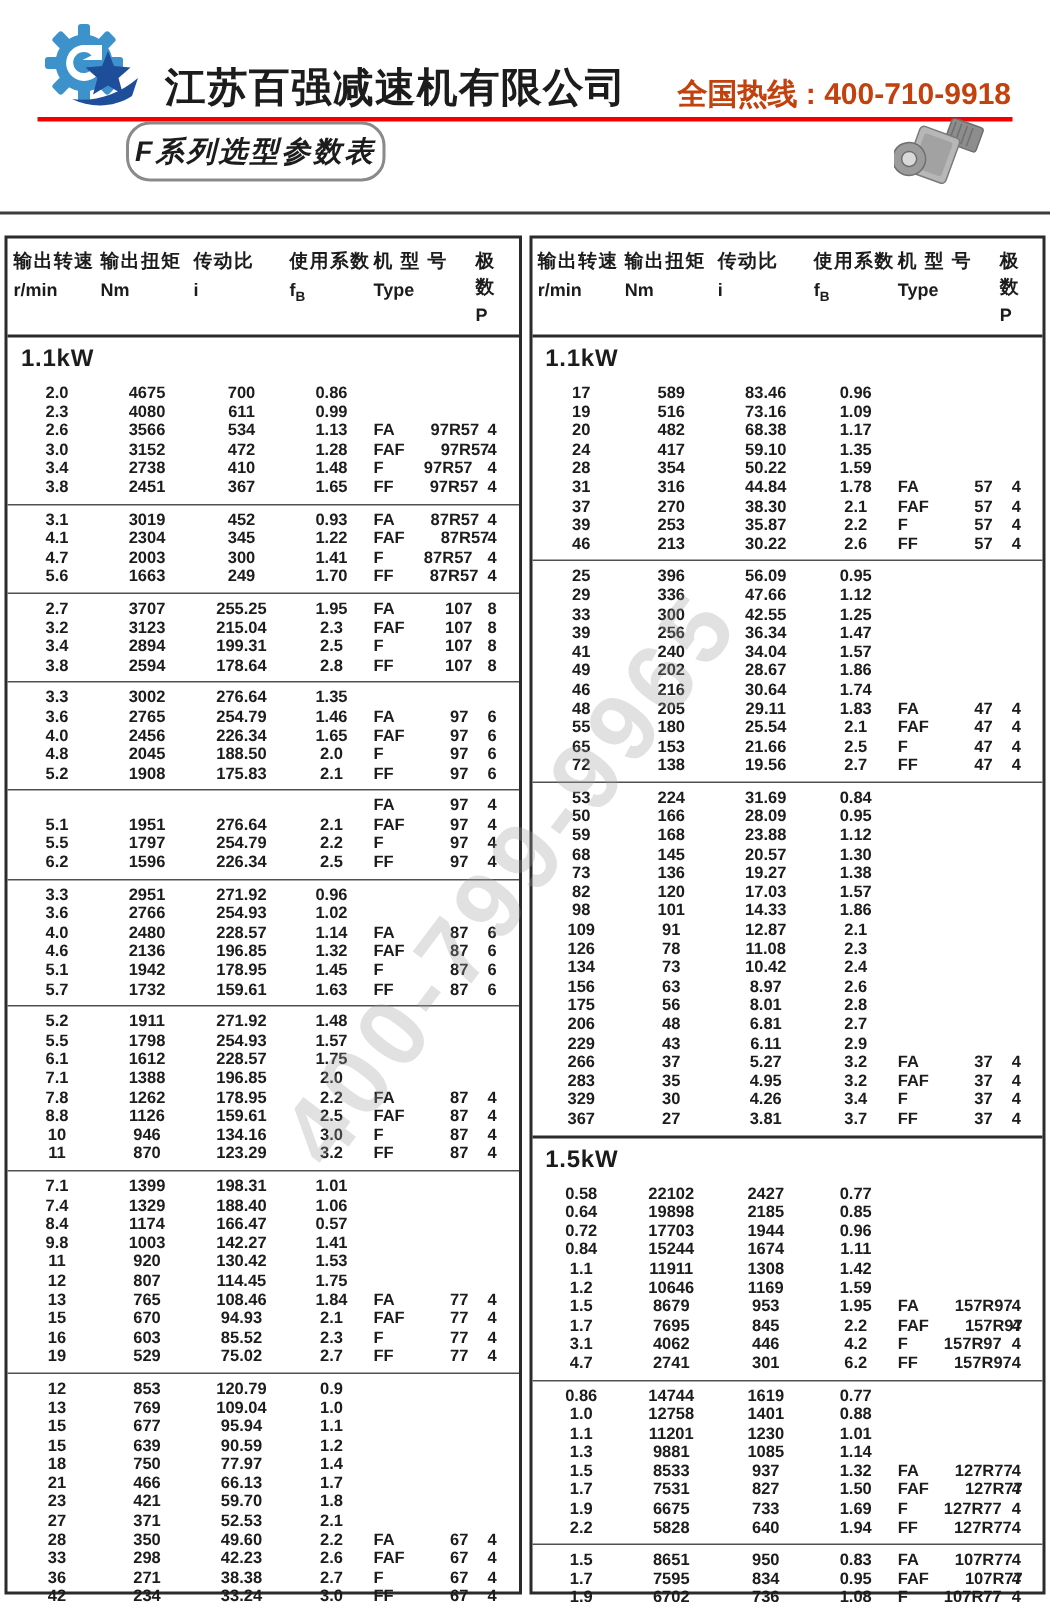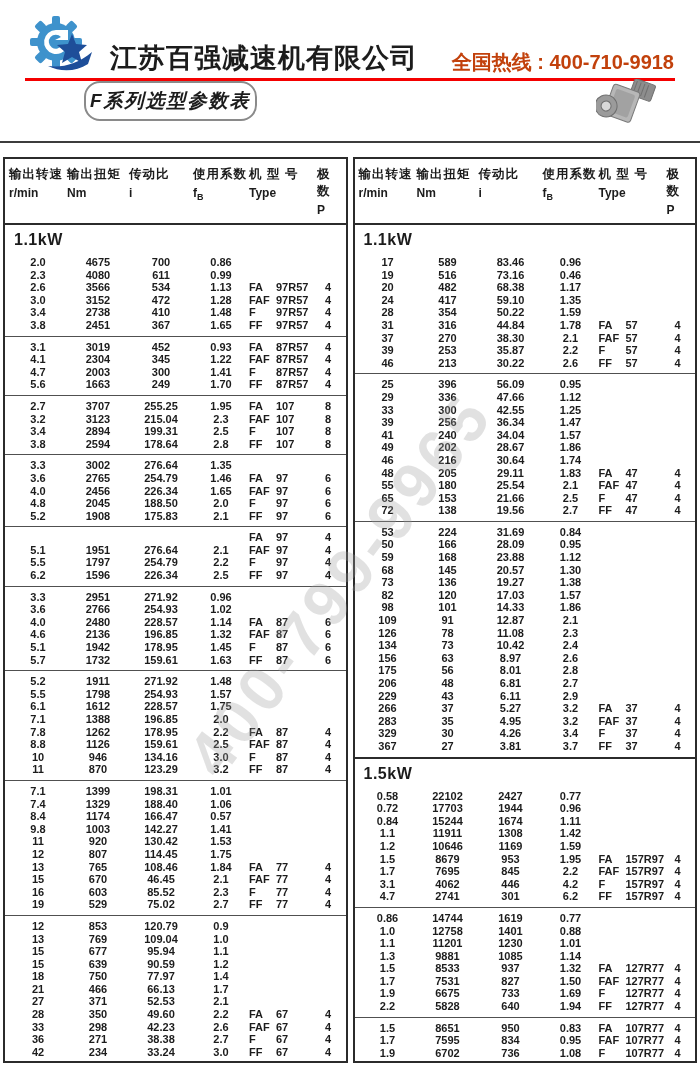--- a/index.html
+++ b/index.html
@@ -40,21 +40,21 @@
   .section-label { font-size:16px; font-weight:700; padding:6px 16px 3px 9px; letter-spacing:.5px; }
   .tbody > .group + .section-label { border-top:2px solid #2b2b2b; }
   .group { display:flex; align-items:flex-end; padding:4px 0 4px 4px; }
   .group + .group { border-top:1px solid #505050; }
   .rows { width:240px; }
   .drow { display:flex; height:12.6px; line-height:12.6px; font-size:11px; font-weight:700; }
   .c { text-align:center; }
   .c0{width:58px}.c1{width:62px}.c2{width:64px}.c3{width:56px}
   .tpblock { width:94px; }
   .tp-line { display:flex; height:12.6px; line-height:12.6px; font-size:11px; font-weight:700; }
-  .tp-type { width:66px; display:flex; }
+  .tp-type { width:66px; display:flex;gap:24px; }
   .tp-prefix { width:27px; text-align:left; }
   .tp-p { width:26px; text-align:center; }
 </style>
 </head>
 <body>
 
 <div class="page">
 
   <div class="masthead">
     <svg class="logo-svg" viewBox="0 0 80 62">
@@ -623,21 +623,21 @@
               </div>
               <div class="drow">
                 <span class="c c0">13</span>
                 <span class="c c1">765</span>
                 <span class="c c2">108.46</span>
                 <span class="c c3">1.84</span>
               </div>
               <div class="drow">
                 <span class="c c0">15</span>
                 <span class="c c1">670</span>
-                <span class="c c2">46.45</span>
+                <span class="c c2">94.93</span>
                 <span class="c c3">2.1</span>
               </div>
               <div class="drow">
                 <span class="c c0">16</span>
                 <span class="c c1">603</span>
                 <span class="c c2">85.52</span>
                 <span class="c c3">2.3</span>
               </div>
               <div class="drow">
                 <span class="c c0">19</span>
@@ -707,20 +707,26 @@
                 <span class="c c0">18</span>
                 <span class="c c1">750</span>
                 <span class="c c2">77.97</span>
                 <span class="c c3">1.4</span>
               </div>
               <div class="drow">
                 <span class="c c0">21</span>
                 <span class="c c1">466</span>
                 <span class="c c2">66.13</span>
                 <span class="c c3">1.7</span>
+              </div>
+              <div class="drow">
+                <span class="c c0">23</span>
+                <span class="c c1">421</span>
+                <span class="c c2">59.70</span>
+                <span class="c c3">1.8</span>
               </div>
               <div class="drow">
                 <span class="c c0">27</span>
                 <span class="c c1">371</span>
                 <span class="c c2">52.53</span>
                 <span class="c c3">2.1</span>
               </div>
               <div class="drow">
                 <span class="c c0">28</span>
                 <span class="c c1">350</span>
@@ -814,21 +820,21 @@
               <div class="drow">
                 <span class="c c0">17</span>
                 <span class="c c1">589</span>
                 <span class="c c2">83.46</span>
                 <span class="c c3">0.96</span>
               </div>
               <div class="drow">
                 <span class="c c0">19</span>
                 <span class="c c1">516</span>
                 <span class="c c2">73.16</span>
-                <span class="c c3">0.46</span>
+                <span class="c c3">1.09</span>
               </div>
               <div class="drow">
                 <span class="c c0">20</span>
                 <span class="c c1">482</span>
                 <span class="c c2">68.38</span>
                 <span class="c c3">1.17</span>
               </div>
               <div class="drow">
                 <span class="c c0">24</span>
                 <span class="c c1">417</span>
@@ -1142,20 +1148,26 @@
           <div class="section-label">1.5kW</div>
           <div class="group">
             <div class="rows">
               <div class="drow">
                 <span class="c c0">0.58</span>
                 <span class="c c1">22102</span>
                 <span class="c c2">2427</span>
                 <span class="c c3">0.77</span>
               </div>
               <div class="drow">
+                <span class="c c0">0.64</span>
+                <span class="c c1">19898</span>
+                <span class="c c2">2185</span>
+                <span class="c c3">0.85</span>
+              </div>
+              <div class="drow">
                 <span class="c c0">0.72</span>
                 <span class="c c1">17703</span>
                 <span class="c c2">1944</span>
                 <span class="c c3">0.96</span>
               </div>
               <div class="drow">
                 <span class="c c0">0.84</span>
                 <span class="c c1">15244</span>
                 <span class="c c2">1674</span>
                 <span class="c c3">1.11</span>

